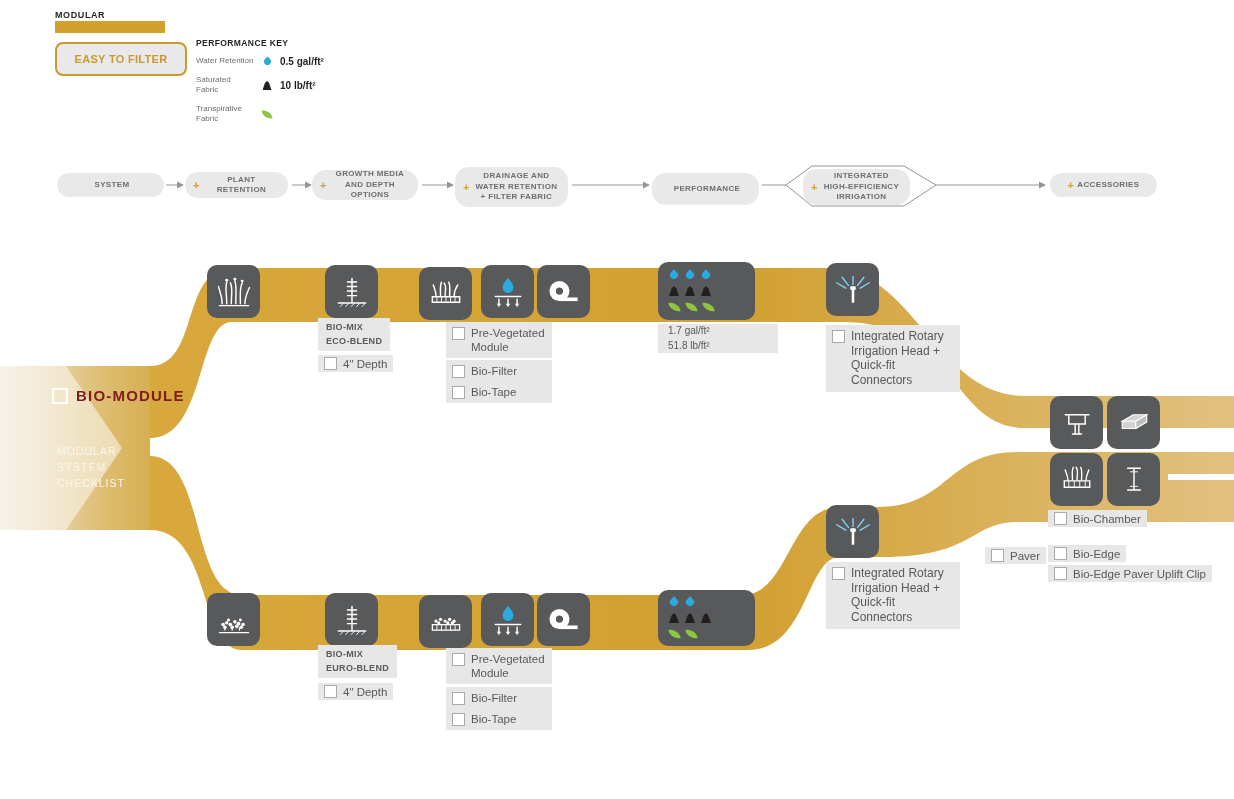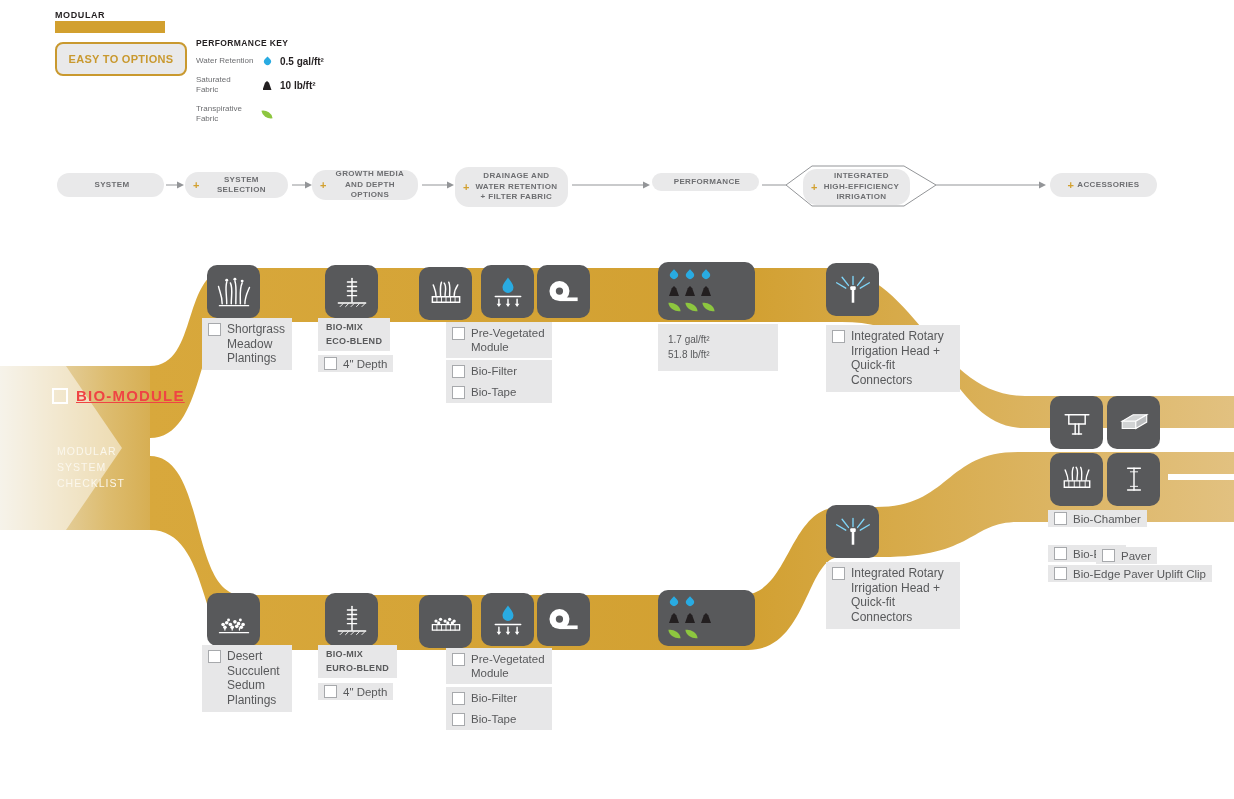--- a/index.html
+++ b/index.html
@@ -35,41 +35,41 @@
 
   
   .pill{position:absolute;background:#E9E9EA;border-radius:14px;display:flex;align-items:center;justify-content:center;
         text-align:center;color:#6D6E71;font-size:8px;font-weight:bold;letter-spacing:.35px;line-height:1.3;
         padding:2px 8px;box-sizing:border-box;z-index:3;}
   .plus{color:#D2A02F;font-size:11px;font-weight:bold;margin-right:3px;}
 
   
   .mod-head{position:absolute;left:52px;top:387px;display:flex;align-items:center;gap:8px;z-index:3;}
   .mod-cb{width:12px;height:12px;border:2px solid #fff;}
-  .mod-title{font-size:15px;font-weight:bold;letter-spacing:1.2px;color:#ef4444;text-decoration:underline;}
+  .mod-title{font-size:15px;font-weight:bold;letter-spacing:1.2px;color:#7f1d1d;}
   .mod-sub{position:absolute;left:57px;top:444px;font-size:10.5px;color:#FBF7EC;letter-spacing:1px;line-height:1.5;
            white-space:pre-line;z-index:3;}
 
   
   .tile{position:absolute;width:53px;height:53px;background:#58595B;border-radius:10px;
         display:flex;align-items:center;justify-content:center;z-index:2;}
   .tile svg{display:block;}
 
   
   .panel{position:absolute;width:97px;background:#58595B;border-radius:10px;display:flex;flex-direction:column;
          justify-content:center;gap:3px;padding:6px 8px;box-sizing:border-box;z-index:2;}
   .prow{display:flex;align-items:center;height:14px;}
 
   
   .lbl{position:absolute;background:#E7E7E8;color:#58595B;font-size:12px;line-height:1.22;padding:4px 6px;
        box-sizing:border-box;display:flex;gap:6px;align-items:flex-start;z-index:3;}
   .cb{width:11px;height:11px;flex:0 0 11px;background:#fff;border:1px solid #A7A9AC;margin-top:1px;}
   .mix{position:absolute;background:#E7E7E8;color:#58595B;font-size:9px;font-weight:bold;letter-spacing:.3px;
        line-height:1.5;padding:3px 8px;white-space:pre-line;z-index:3;}
-  .pv{position:absolute;background:#E7E7E8;color:#58595B;font-size:10px;line-height:1.45;padding:9px 10px;z-index:3;}
+  .pv{position:absolute;background:#E7E7E8;color:#58595B;font-size:10px;line-height:1.45;padding:0 10px;z-index:3;}
   .acc{position:absolute;background:#E7E7E8;color:#58595B;font-size:11.5px;padding:2px 6px;display:flex;gap:6px;
        align-items:center;white-space:nowrap;z-index:3;}
   .acc .cb{margin-top:0;}
 </style>
 </head>
 <body>
 
 <div class="canvas">
 
   <svg class="bg" width="1234" height="799" viewBox="0 0 1234 799">
@@ -111,21 +111,21 @@
       <path d="M184,185 L177,181.5 V188.5 Z"></path>
         <path d="M312,185 L305,181.5 V188.5 Z"></path>
       <path d="M454,185 L447,181.5 V188.5 Z"></path>
         <path d="M650,185 L643,181.5 V188.5 Z"></path>
       <path d="M1046,185 L1039,181.5 V188.5 Z"></path>
     </g>
   </svg>
 
   <div class="brand-label">MODULAR</div>
   <div class="brand-bar"></div>
-  <div class="install-badge">EASY TO OPTIONS</div>
+  <div class="install-badge">EASY TO FILTER</div>
 
   <div class="pk">
     <div class="pk-title">PERFORMANCE KEY</div>
     <div class="pk-row">
       <div class="pk-label">Water Retention</div>
       <div class="pk-ic">
           <span class="g-drop sm"></span>
         </div>
       <div class="pk-val">0.5 gal/ft²</div>
     </div>
@@ -144,31 +144,31 @@
       <div class="pk-val"></div>
     </div>
   </div>
 
   <div class="pill" style="left:57px;top:173px;width:107px;height:24px;">
     <span class="plus"></span>
       <span>SYSTEM</span>
     </div>
   <div class="pill" style="left:185px;top:172px;width:103px;height:26px;">
     <span class="plus">+</span>
-      <span>SYSTEM SELECTION</span>
+      <span>PLANT RETENTION</span>
     </div>
   <div class="pill" style="left:312px;top:170px;width:106px;height:30px;">
     <span class="plus">+</span>
       <span>GROWTH MEDIA AND DEPTH OPTIONS</span>
     </div>
   <div class="pill" style="left:455px;top:167px;width:113px;height:40px;">
     <span class="plus">+</span>
       <span>DRAINAGE AND WATER RETENTION + FILTER FABRIC</span>
     </div>
-  <div class="pill" style="left:652px;top:173px;width:107px;height:18px;">
+  <div class="pill" style="left:652px;top:173px;width:107px;height:32px;">
     <span class="plus"></span>
       <span>PERFORMANCE</span>
     </div>
   <div class="pill" style="left:803px;top:169px;width:107px;height:36px;">
     <span class="plus">+</span>
       <span>INTEGRATED HIGH-EFFICIENCY IRRIGATION</span>
     </div>
   <div class="pill" style="left:1050px;top:173px;width:107px;height:24px;">
     <span class="plus">+</span>
       <span>ACCESSORIES</span>
@@ -241,24 +241,20 @@
   </div>
 
   <div class="tile" style="left:826px;top:263px;">
     <svg width="40" height="40" viewBox="0 0 44 44" fill="none">
       <path d="M22 16 V7 M17 17 L10 8 M27 17 L34 8 M14 20 L4 14 M30 20 L40 14" stroke="#7FD4F7" stroke-width="1.5" stroke-linecap="round"></path>
       <rect x="19" y="18" width="6" height="4" rx="1" fill="#fff"></rect>
         <rect x="20.6" y="21" width="2.8" height="15" fill="#fff"></rect>
       </svg>
   </div>
 
-  <div class="lbl" style="left:202px;top:318px;width:90px;">
-    <span class="cb"></span>
-    <span>Shortgrass Meadow Plantings</span>
-    </div>
   <div class="mix" style="left:318px;top:318px;">BIO-MIX
 ECO-BLEND</div>
   <div class="acc" style="left:318px;top:355px;">
     <span class="cb"></span>
     <span>4" Depth</span>
     </div>
   <div class="lbl" style="left:446px;top:322px;width:106px;font-size:11.5px;">
     <span class="cb"></span>
     <span>Pre-Vegetated Module</span>
     </div>
@@ -356,24 +352,20 @@
   </div>
 
   <div class="tile" style="left:826px;top:505px;">
     <svg width="40" height="40" viewBox="0 0 44 44" fill="none">
       <path d="M22 16 V7 M17 17 L10 8 M27 17 L34 8 M14 20 L4 14 M30 20 L40 14" stroke="#7FD4F7" stroke-width="1.5" stroke-linecap="round"></path>
       <rect x="19" y="18" width="6" height="4" rx="1" fill="#fff"></rect>
         <rect x="20.6" y="21" width="2.8" height="15" fill="#fff"></rect>
       </svg>
   </div>
 
-  <div class="lbl" style="left:202px;top:645px;width:90px;">
-    <span class="cb"></span>
-    <span>Desert Succulent Sedum Plantings</span>
-    </div>
   <div class="mix" style="left:318px;top:645px;">BIO-MIX
 EURO-BLEND</div>
   <div class="acc" style="left:318px;top:683px;">
     <span class="cb"></span>
     <span>4" Depth</span>
     </div>
   <div class="lbl" style="left:446px;top:648px;width:106px;font-size:11.5px;">
     <span class="cb"></span>
     <span>Pre-Vegetated Module</span>
     </div>
@@ -422,21 +414,21 @@
   </div>
 
   <div class="acc" style="left:1048px;top:510px;">
     <span class="cb"></span>
     <span>Bio-Chamber</span>
     </div>
   <div class="acc" style="left:1048px;top:545px;">
     <span class="cb"></span>
     <span>Bio-Edge</span>
     </div>
-  <div class="acc" style="left:1096px;top:547px;">
+  <div class="acc" style="left:985px;top:547px;">
     <span class="cb"></span>
     <span>Paver</span>
     </div>
   <div class="acc" style="left:1048px;top:565px;">
     <span class="cb"></span>
     <span>Bio-Edge Paver Uplift Clip</span>
     </div>
 
 </div>
 

